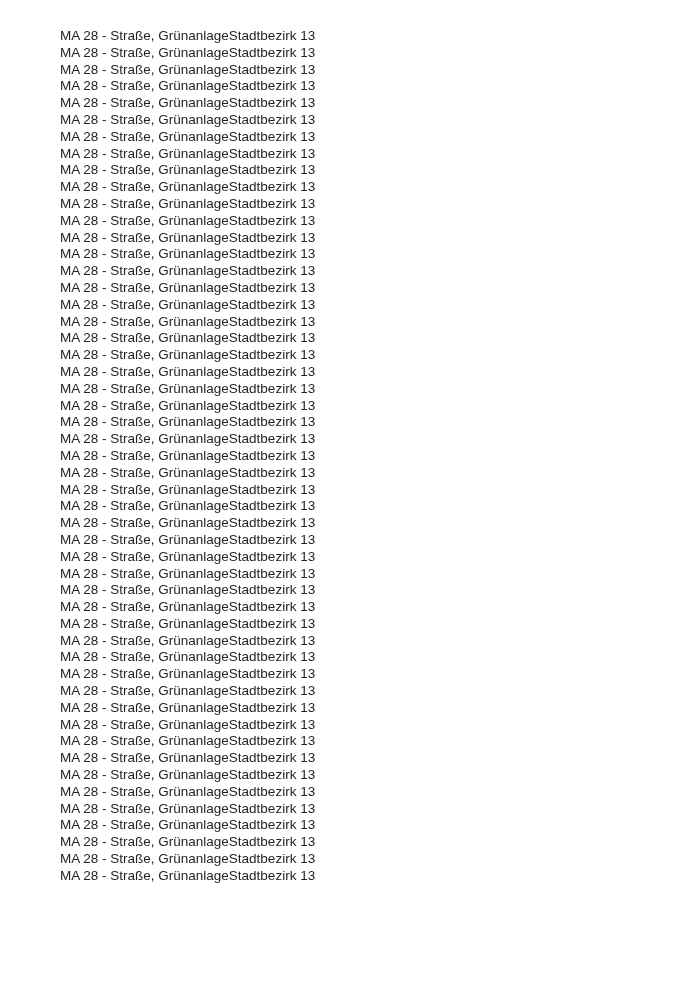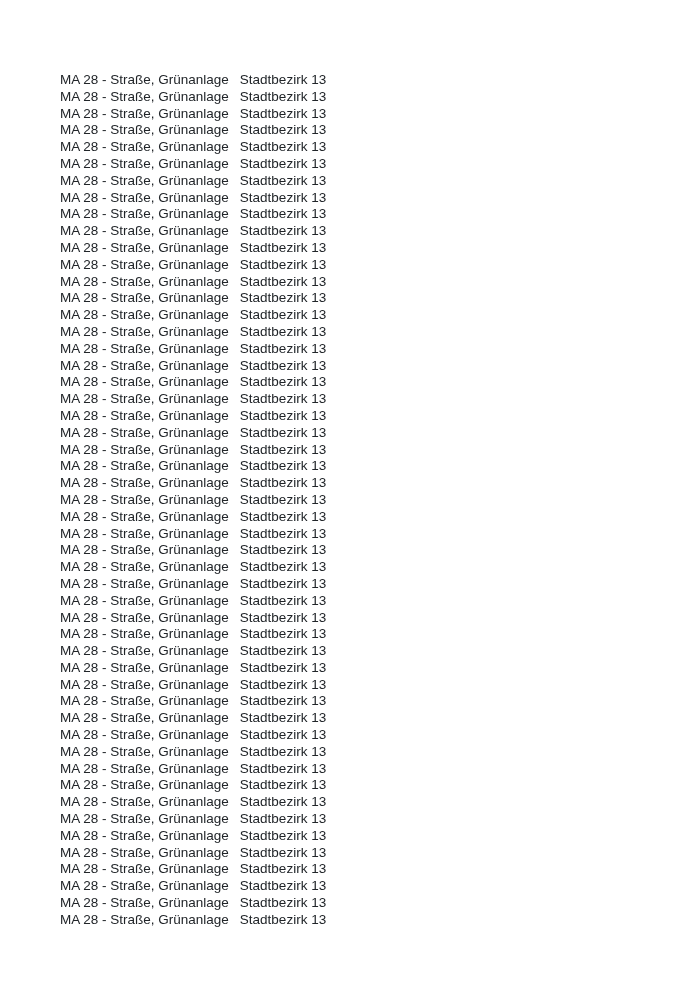--- a/index.html
+++ b/index.html
@@ -8,31 +8,30 @@
   }
   body {
     width: 700px;
     height: 990px;
     background: #ffffff;
     font-family: "Liberation Sans", sans-serif;
     color: #212529;
     overflow: hidden;
   }
   .list {
-    padding: 72px 0 0 60px;
+    padding: 28px 0 0 60px;
   }
   .row {
     display: flex;
     align-items: baseline;
     font-size: 13.5px;
     line-height: 16.8px;
     white-space: pre;
   }
   .district {
-    margin-left: 11px;
   }
 </style>
 </head>
 <body style="background: rgb(255, 255, 255); color: rgb(33, 37, 41);">
 
 <main>
   <section class="list" id="facility-list">
       <div class="row"><span class="name">MA 28 - Straße, Grünanlage</span><span class="district">Stadtbezirk 13</span></div>
       <div class="row"><span class="name">MA 28 - Straße, Grünanlage</span><span class="district">Stadtbezirk 13</span></div>
       <div class="row"><span class="name">MA 28 - Straße, Grünanlage</span><span class="district">Stadtbezirk 13</span></div>

